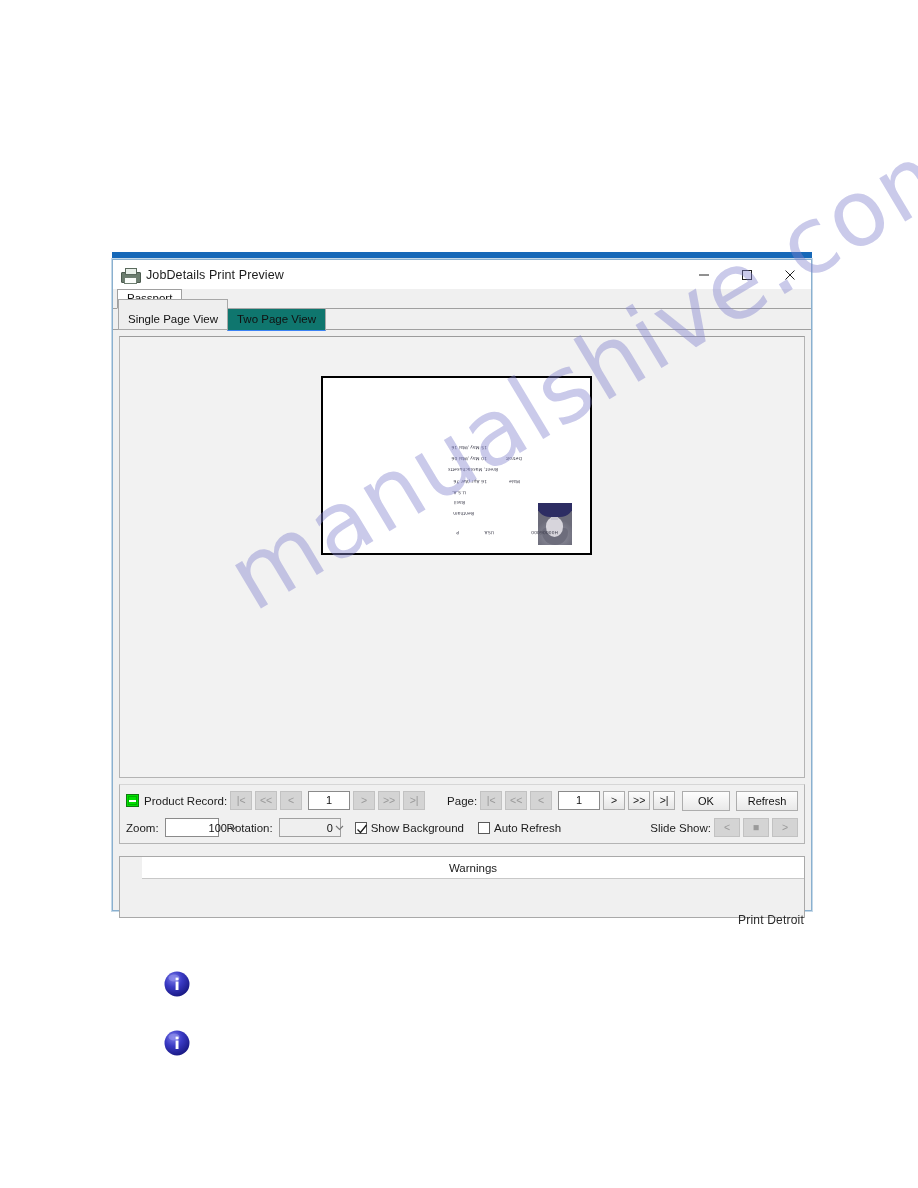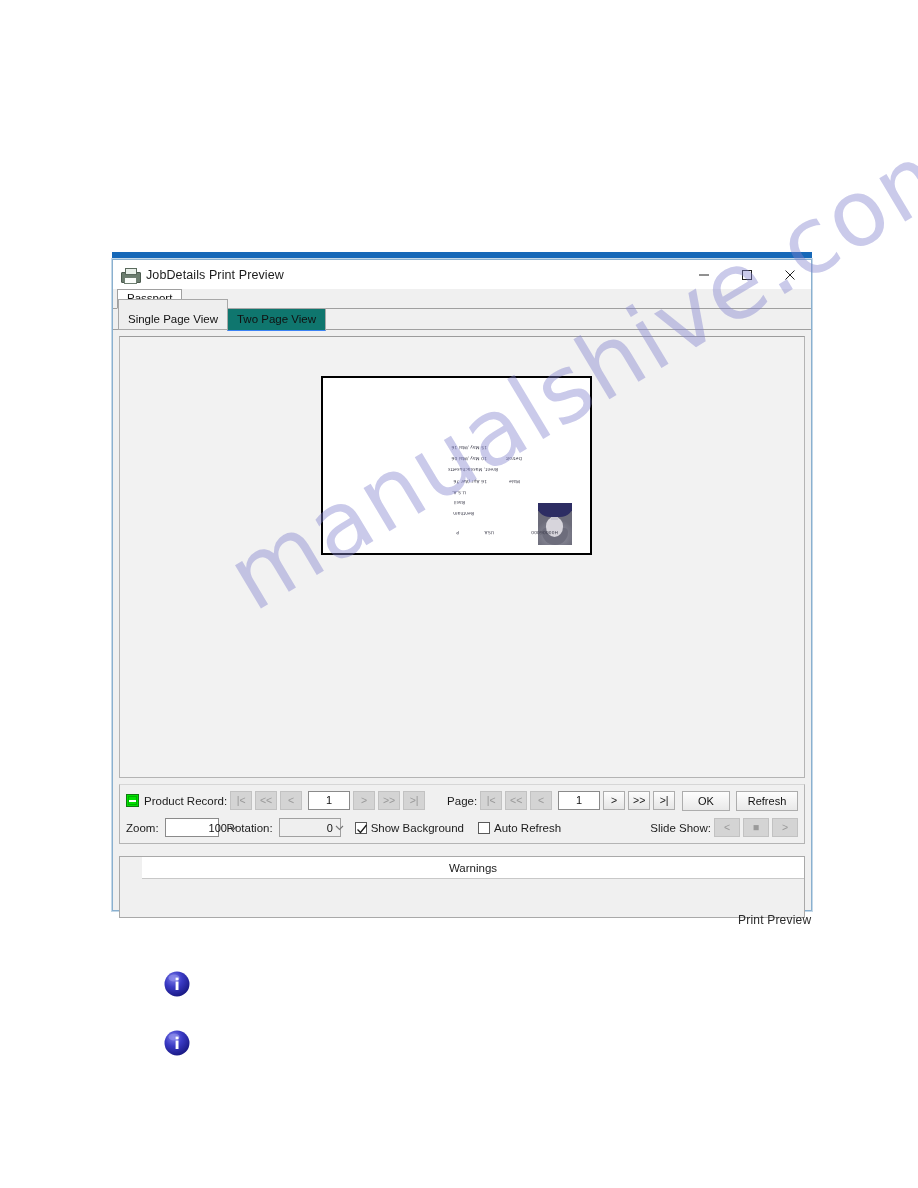--- a/index.html
+++ b/index.html
@@ -607,21 +607,21 @@
       <div class="navbtn disabled" style="min-width:26px">&gt;</div>
     </div>
   </div>
 
   <div id="warnings">
     <div id="warn-head">Warnings</div>
     <div></div>
   </div>
 </div>
 
-<div id="caption">Print Preview</div>
+<div id="caption">Print Detroit</div>
 
 <div class="infoicon" id="info-1">
   <svg width="28" height="28" viewBox="0 0 28 28">
     <defs>
       <radialGradient id="ig1" cx="36%" cy="28%" r="78%">
         <stop offset="0%" stop-color="#7c7ce8"></stop>
         <stop offset="45%" stop-color="#3a3ac4"></stop>
         <stop offset="100%" stop-color="#16167e"></stop>
       </radialGradient>
     </defs>

